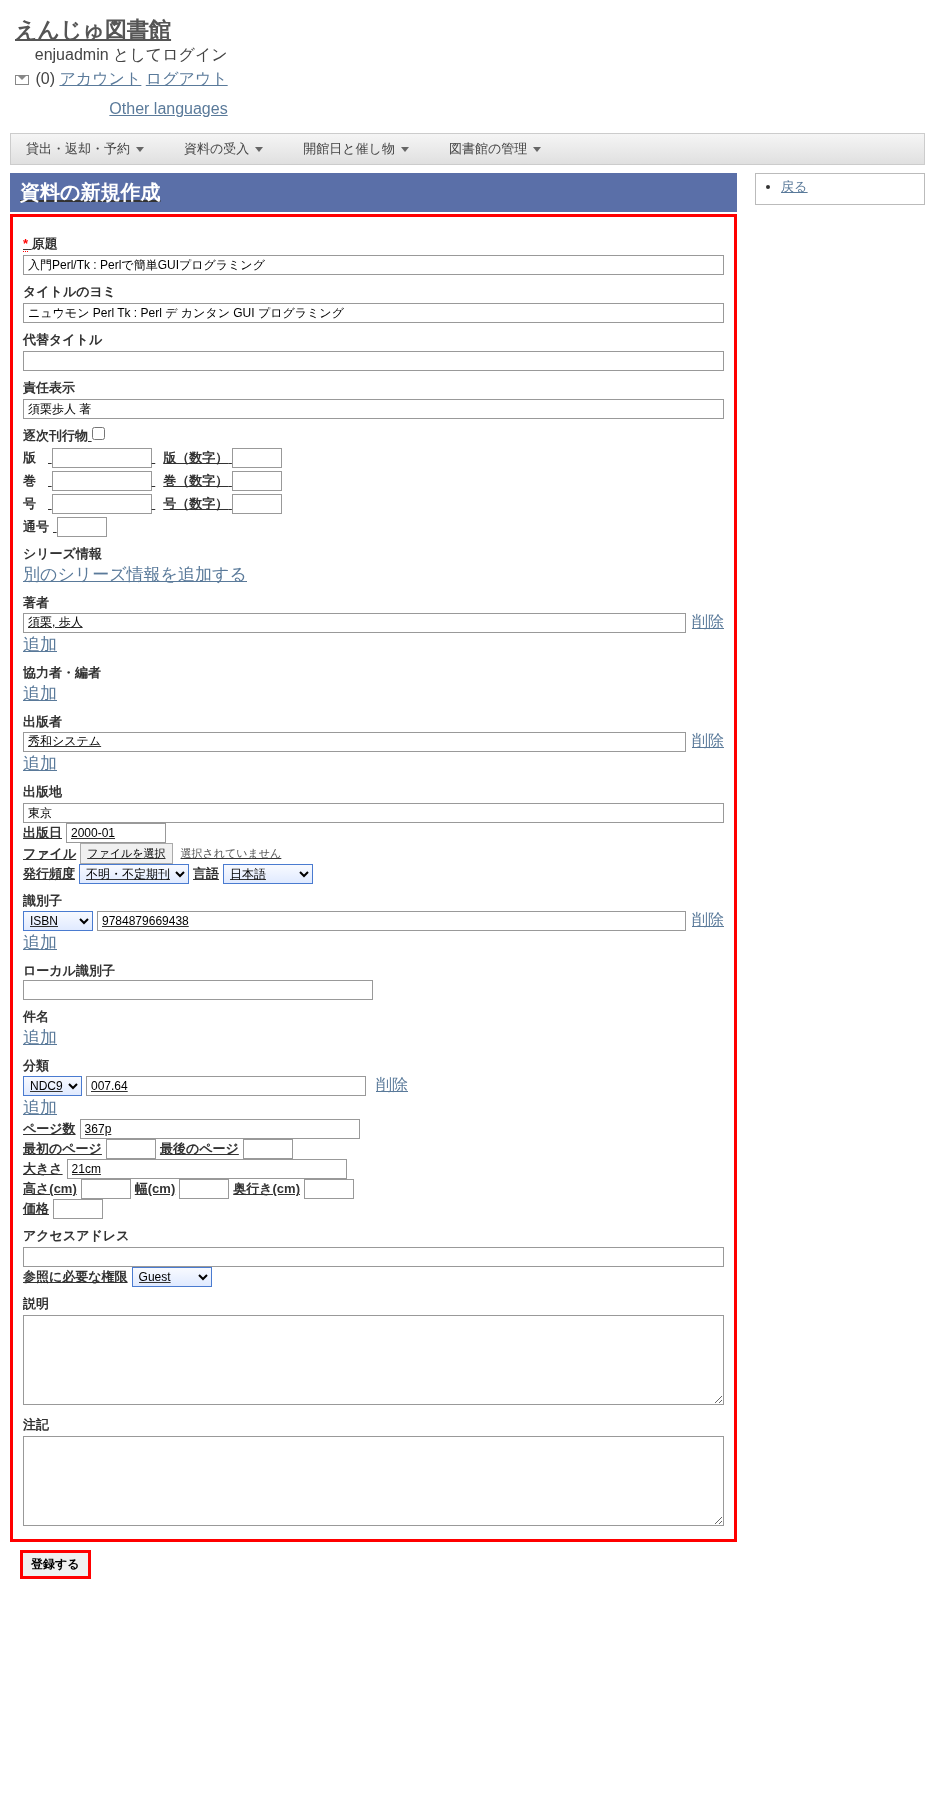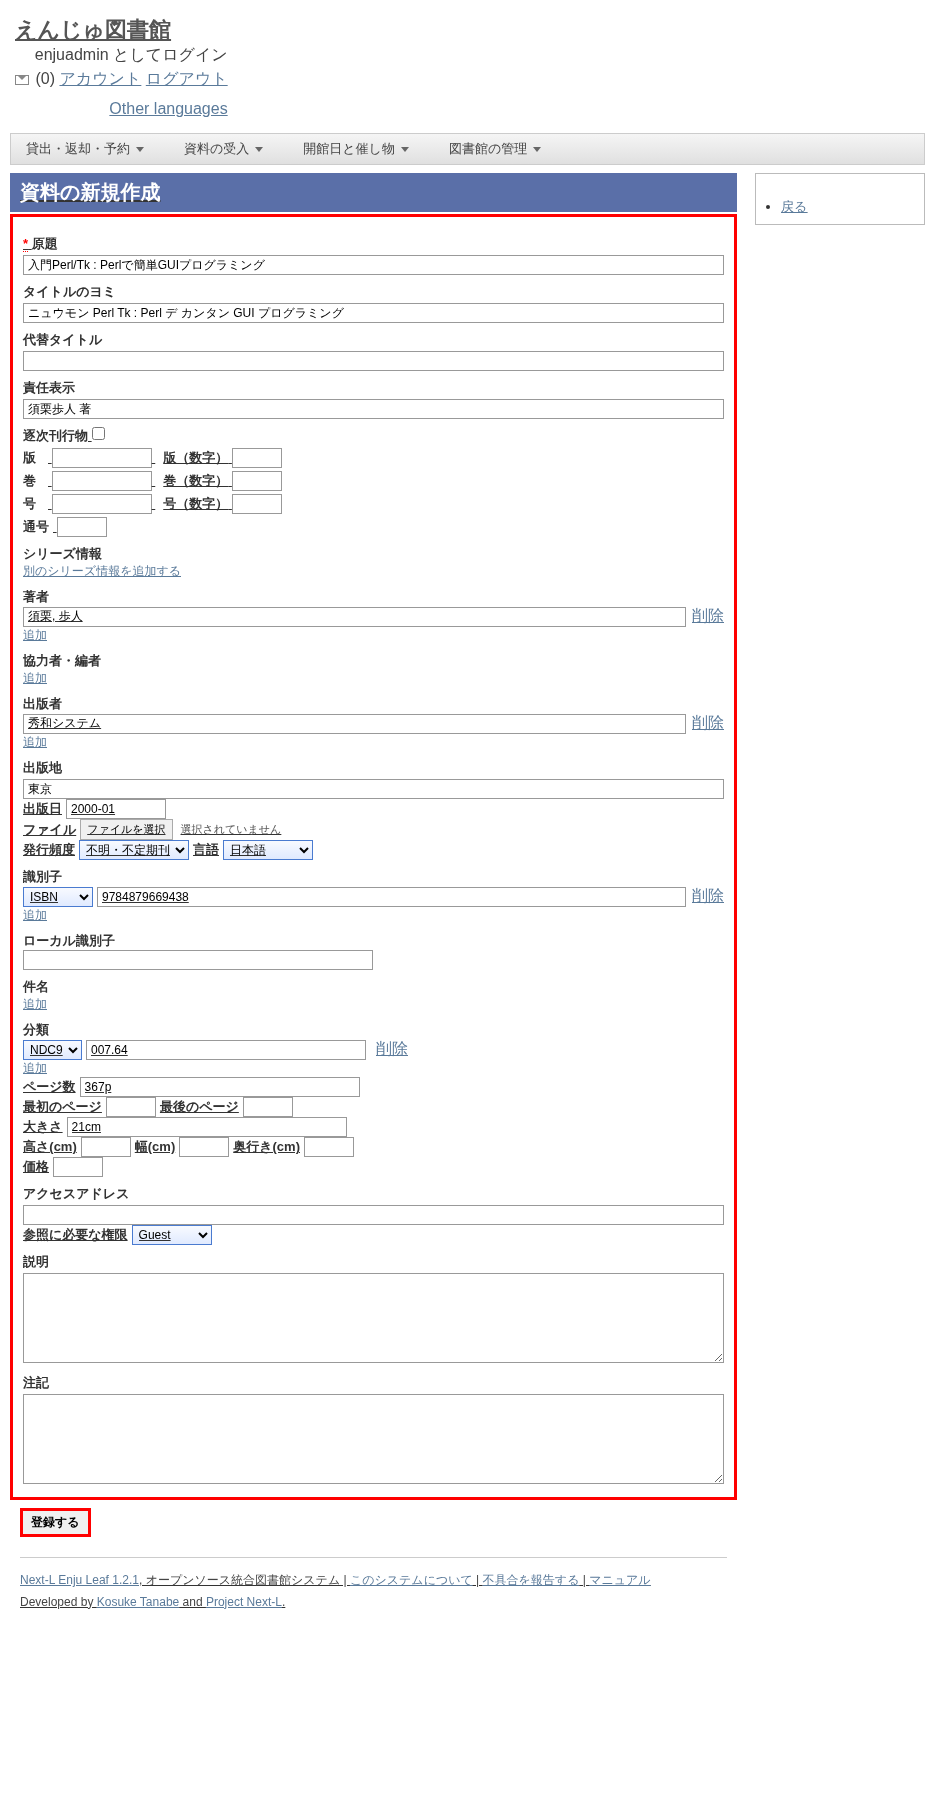--- a/index.html
+++ b/index.html
@@ -11,36 +11,36 @@
 .user-area .line2 { margin-top: 3px; }
 .mail-icon { display: inline-block; width: 14px; height: 10px; border: 1px solid #888; position: relative; vertical-align: middle; margin-right: 2px; }
 .mail-icon::before { content: ""; position: absolute; left: 1px; top: -1px; width: 0; height: 0; border-left: 5px solid transparent; border-right: 5px solid transparent; border-top: 5px solid #888; }
 .other-lang { margin-top: 10px; }
 .nav { background: linear-gradient(#f5f5f5,#e0e0e0); border: 1px solid #ccc; margin: 10px 10px 0 10px; padding: 6px 15px; display: flex; gap: 40px; }
 .nav-item { color: #444; cursor: pointer; }
 .arrow-down { display: inline-block; width: 0; height: 0; border-left: 4px solid transparent; border-right: 4px solid transparent; border-top: 5px solid #666; margin-left: 6px; vertical-align: middle; }
 .layout { display: flex; margin: 8px 10px 0 10px; gap: 18px; text-decoration: underline; }
 .main { flex: 1; }
 .side { width: 170px; }
-.side-box { border: 1px solid #bbb; padding: 24px 8px 8px 20px; }
+.side-box { border: 1px solid #bbb; padding: 4px 8px 8px 20px; }
 .side-box li { list-style: disc; margin-left: 5px; }
 .page-title { background: #5a6fa8; color: #fff; font-size: 20px; font-weight: bold; padding: 6px 10px; }
 .form-area { border: 3px solid red; padding: 10px; margin-top: 2px; }
 .req-note { color: #333; font-size: 12px; margin-bottom: 5px; }
 .ast { color: red; font-weight: bold; }
 .dotted { border-bottom: 1px dotted red; }
 .field { margin-top: 8px; }
 .label { font-weight: bold; font-size: 13px; display: inline-block; }
 .wide-input { width: 100%; border: 1px solid #999; padding: 2px 4px; font-size: 12px; margin-top: 2px; }
 .short-input { border: 1px solid #999; padding: 2px 4px; font-size: 12px; }
 .inline-row { margin-top: 3px; }
 .inline-row .label { width: 25px; }
 .inline-row .label2 { font-weight: bold; margin-left: 8px; }
 .del-link { margin-left: 6px; font-size: 16px; }
-.add-link { font-size: 12px; text-align: center; }
+.add-link { font-size: 17px; text-align: center; }
 select.sel { border: 1px solid #4a7bd0; background: linear-gradient(#f8faff,#e0eaff); font-size: 12px; padding: 1px 2px; }
 .file-btn { border: 1px solid #aaa; background: #f0f0f0; font-size: 11px; padding: 2px 6px; cursor: pointer; }
 .file-txt { font-size: 11px; color: #555; margin-left: 4px; }
 textarea.ta { width: 100%; height: 90px; border: 1px solid #999; margin-top: 2px; resize: both; }
 .submit-wrap { margin: 8px 10px; }
 .submit-btn { border: 3px solid red; background: #f0f0f0; padding: 3px 8px; font-size: 12px; font-weight: bold; cursor: pointer; }
 .footer { border-top: 1px solid #ccc; margin: 20px 10px 30px 10px; padding-top: 12px; font-size: 12px; color: #444; line-height: 1.8; }
 .row { display: flex; align-items: center; gap: 4px; }
 .row .label { min-width: auto; }
 .w100 { width: 100px; }
@@ -257,28 +257,20 @@
       <div class="field">
         <span class="label">注記</span>
         <textarea class="ta" style=""></textarea>
       </div>
     </div>
 
     <div class="submit-wrap">
       <button class="submit-btn">登録する</button>
     </div>
 
-    <div class="footer">
-      <div>
-        <a>Next-L Enju Leaf 1.2.1</a><span>, オープンソース統合図書館システム | </span><a>このシステムについて</a> | <a>不具合を報告する</a> | <a>マニュアル</a>
-      </div>
-      <div>
-        <span>Developed by </span><a>Kosuke Tanabe</a><span> and </span><a>Project Next-L</a><span>.</span>
-      </div>
-    </div>
   </div>
 
   <div class="side">
     <div class="side-box">
       <ul>
           <li><a>戻る</a></li>
         </ul>
     </div>
   </div>
 </div>

